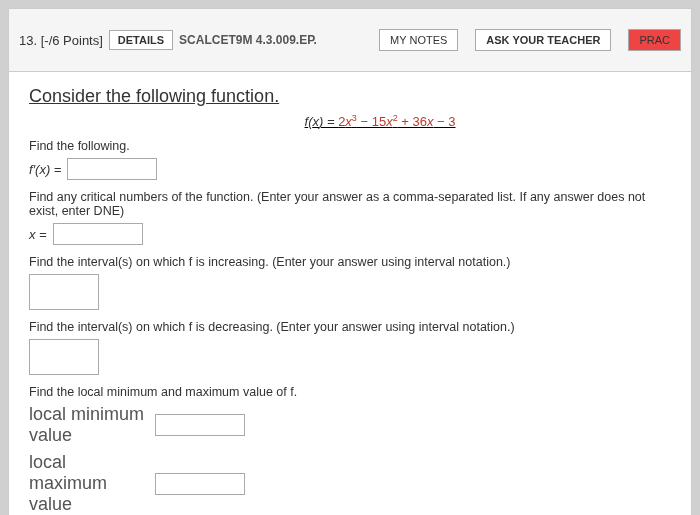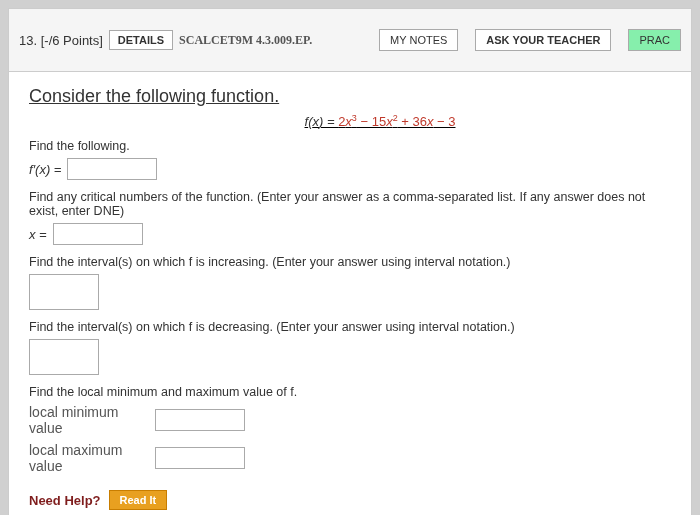--- a/index.html
+++ b/index.html
@@ -44,21 +44,20 @@
       padding: 3px 8px;
       font-size: 11px;
       cursor: pointer;
       font-weight: bold;
       color: #333;
     }
     .problem-code {
       font-size: 12px;
       color: #555;
       font-weight: bold;
-      font-family: Liberation Serif, serif;
     }
     .header-right {
       display: flex;
       align-items: center;
       gap: 17px;
     }
     .btn-mynotes {
       background: #fff;
       border: 1px solid #aaa;
       padding: 4px 10px;
@@ -70,21 +69,21 @@
     .btn-askteacher {
       background: #fff;
       border: 1px solid #aaa;
       padding: 4px 10px;
       font-size: 11px;
       cursor: pointer;
       color: #333;
       font-weight: bold;
     }
     .btn-prac {
-      background: #86efac;
+      background: #ef4444;
       border: 1px solid #aaa;
       padding: 4px 10px;
       font-size: 11px;
       cursor: pointer;
       color: #333;
     }
     .content {
       padding: 14px 20px 10px 20px;
     }
     .consider-text {
@@ -151,21 +150,21 @@
       padding: 2px 4px;
       background: #fff;
     }
     .minmax-row {
       display: flex;
       align-items: center;
       gap: 6px;
       margin-bottom: 6px;
     }
     .minmax-label {
-      font-size: 14px;
+      font-size: 18px;
       color: #555;
       width: 120px;
     }
     .need-help-bar {
       display: flex;
       align-items: center;
       gap: 8px;
       margin-top: 6px;
       padding-top: 6px;
     }

